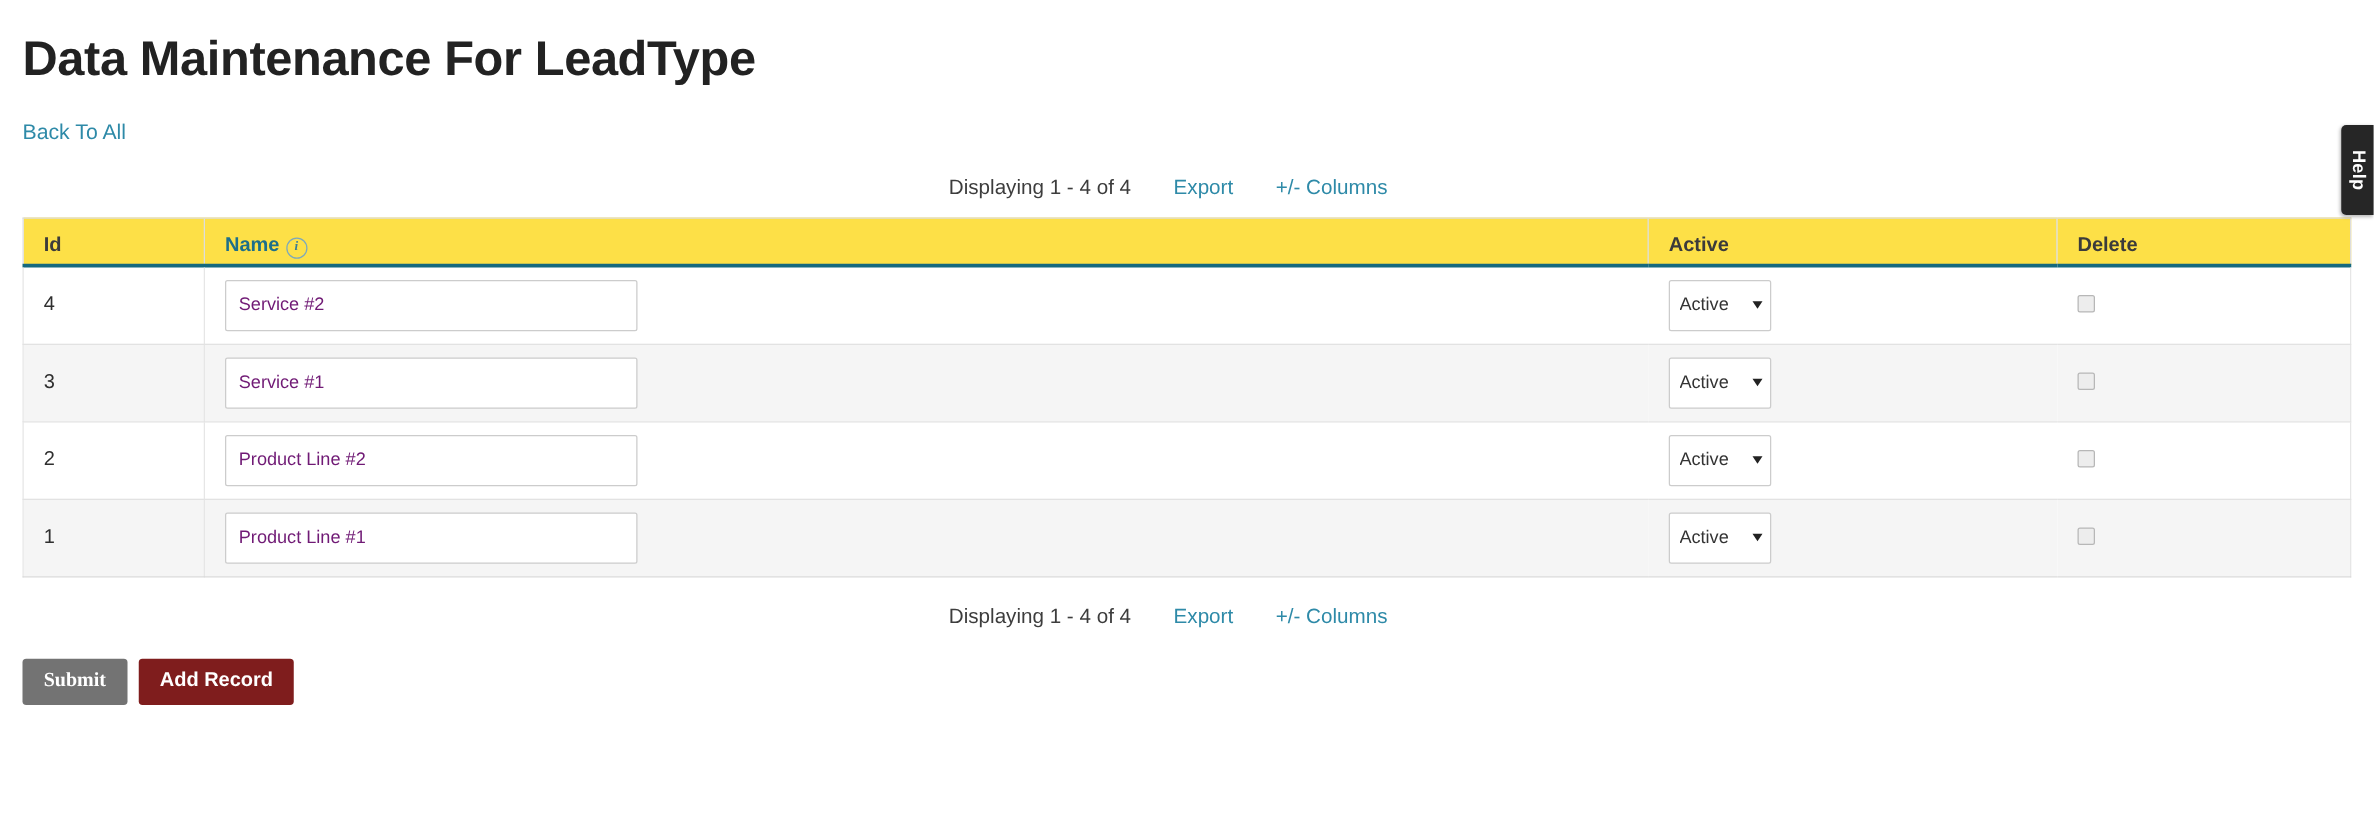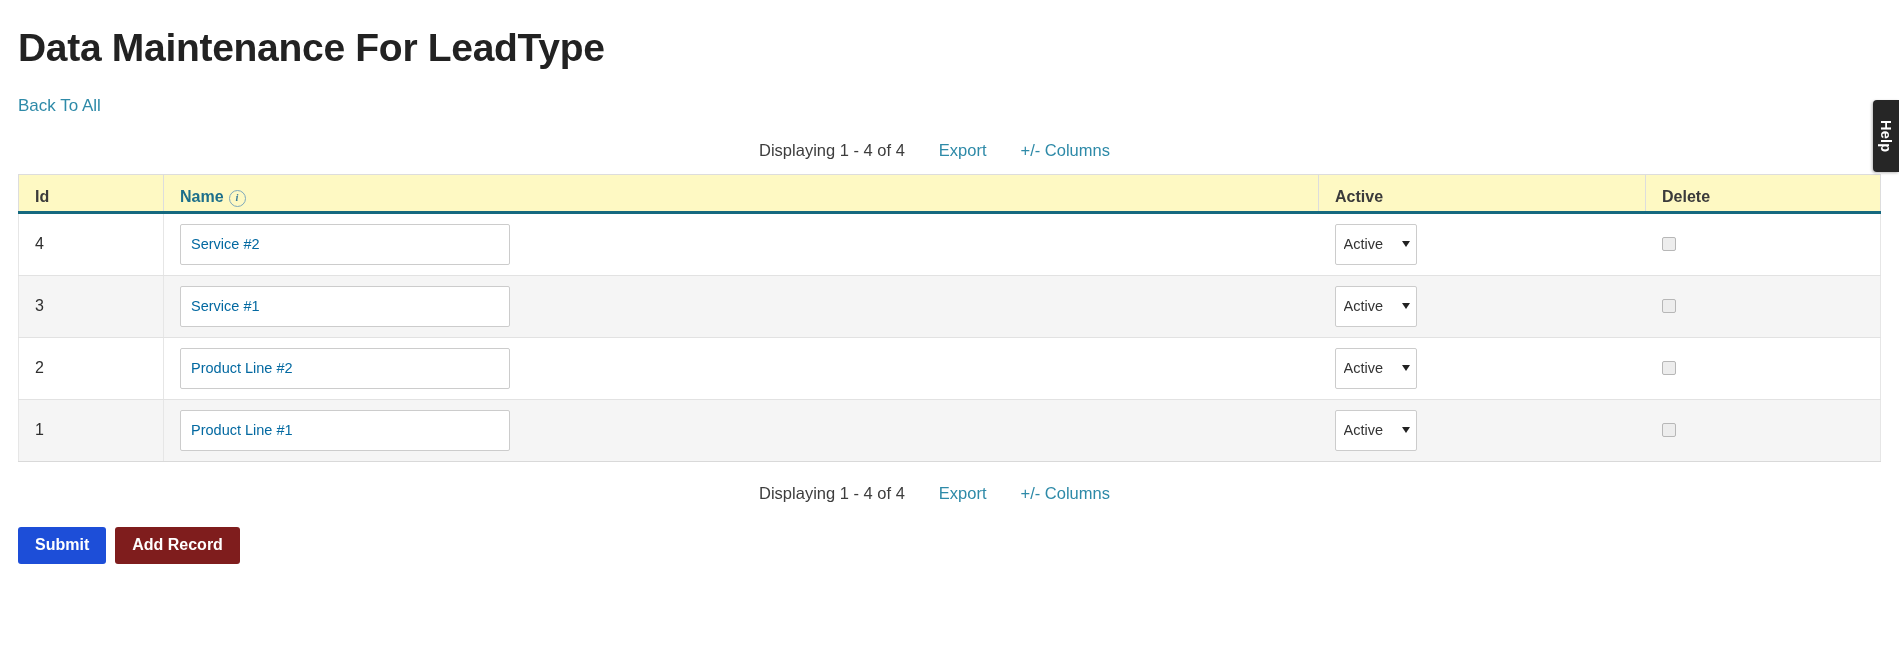--- a/index.html
+++ b/index.html
@@ -90,21 +90,21 @@
   .grid thead th {
     text-align: left;
     font-size: 16px;
     font-weight: bold;
     color: #3b3b3b;
     padding: 13px 0 4px 16px;
     vertical-align: middle;
     border-left: 1px solid #dddddd;
     border-top: 1px solid #dddddd;
     border-bottom: 3px solid #15697f;
-    background: #fef9c3;
+    background: #fde047;
     white-space: nowrap;
   }
   .grid thead th:last-child {
     border-right: 1px solid #dddddd;
   }
   .grid thead th .hdr-link {
     color: #1d6f8b;
     text-decoration: none;
     font-weight: bold;
   }
@@ -149,21 +149,21 @@
   .name-input {
     width: 330px;
     height: 41px;
     box-sizing: border-box;
     border: 1px solid #cccccc;
     background: #ffffff;
     border-radius: 2px;
     padding: 0 10px;
     font-family: "Liberation Sans", sans-serif;
     font-size: 14.5px;
-    color: #0369a1;
+    color: #701a75;
     outline: none;
   }
 
   .select-wrap {
     position: relative;
     display: inline-block;
     width: 82px;
     height: 41px;
   }
   .active-select {
@@ -225,21 +225,21 @@
     font-family: "Liberation Sans", sans-serif;
     font-size: 16px;
     font-weight: bold;
     color: #ffffff;
     border: none;
     border-radius: 3px;
     padding: 10px 17px 11px 17px;
     cursor: pointer;
     line-height: 1;
   }
-  .btn-submit { background: #1d4ed8; }
+  .btn-submit { background: #737373; font-family: Liberation Serif, serif; }
   .btn-add    { background: #7f1d1d; }
 
   
   .help-tab {
     position: absolute;
     right: 0;
     top: 100px;
     width: 26px;
     height: 72px;
     background: #262626;

